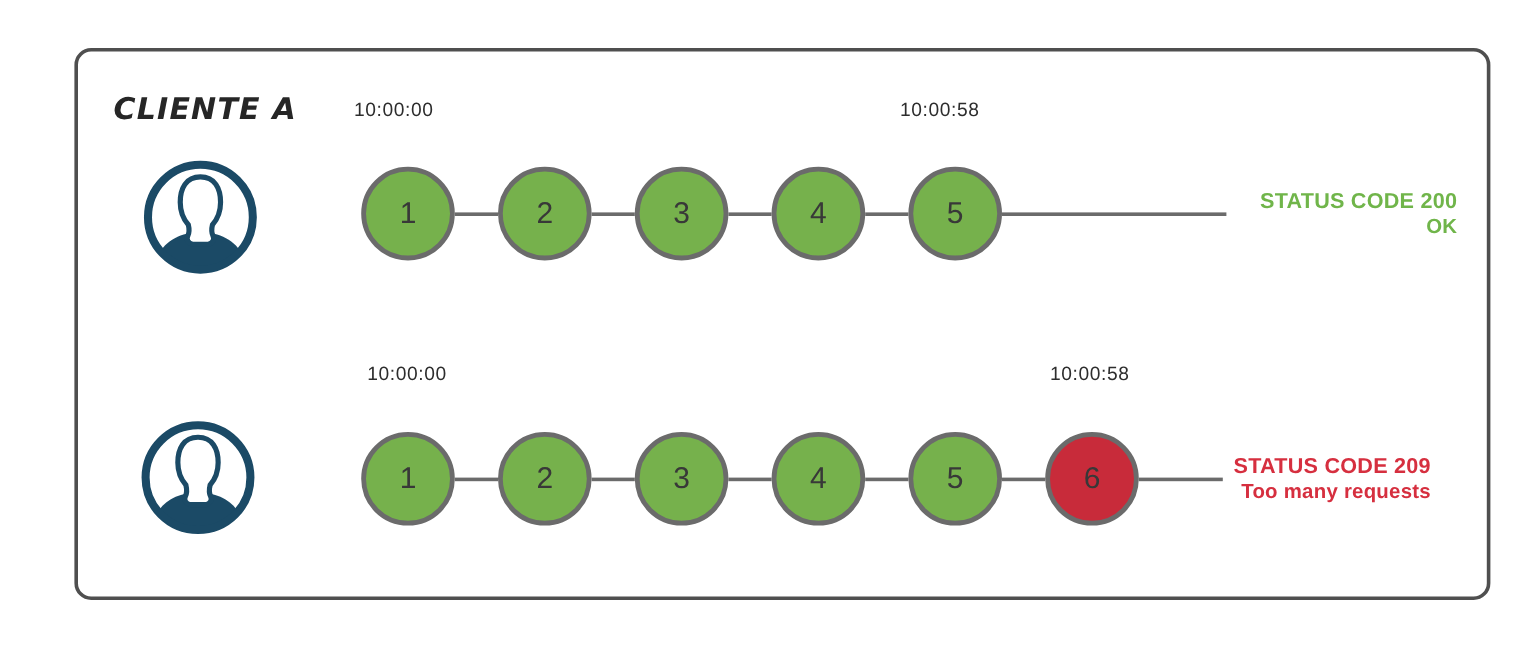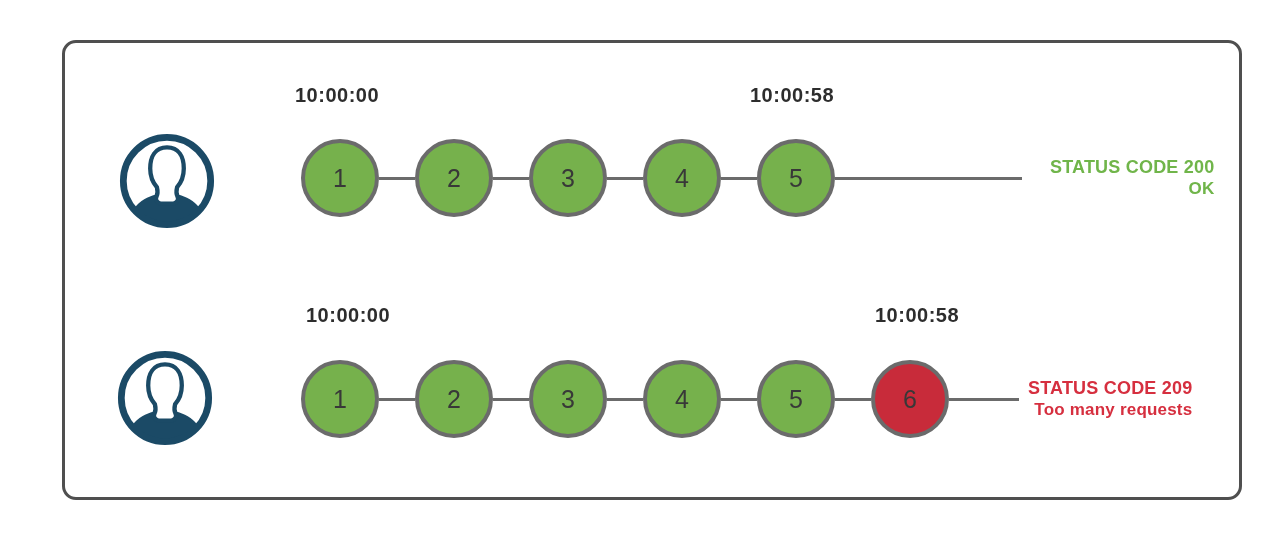--- a/index.html
+++ b/index.html
@@ -60,22 +60,22 @@
     width: 96px;
     height: 96px;
     color: var(--avatar-icon);
   }
   .avatar.row-a { left: 119px; top: 133px; }
   .avatar.row-b { left: 117px; top: 350px; }
   .avatar svg { width: 100%; height: 100%; display: block; }
 
   .timestamp {
     position: absolute;
-    font-weight: 700;
-    font-size: 20px;
+    font-weight: 400;
+    font-size: 16px;
     letter-spacing: 0.5px;
     color: var(--timestamp-text);
     white-space: nowrap;
   }
   .ts-a-start { left: 295px; top: 84px; }
   .ts-a-end   { left: 750px; top: 84px; }
   .ts-b-start { left: 306px; top: 304px; }
   .ts-b-end   { left: 875px; top: 304px; }
 
   .timeline {
@@ -131,20 +131,21 @@
   .status[data-state="success"] { color: var(--status-success-text); margin-left: 28px; }
   .status[data-state="error"]   { color: var(--status-error-text); }
   .status .line2 { font-size: 17px; text-align: right; }
 </style>
 </head>
 <body>
 
 <div class="canvas">
   <div class="frame"></div>
 
+  <div class="client-label row-a">CLIENTE A</div>
 
   <div class="avatar row-a">
     <svg viewBox="0 0 100 100" aria-hidden="true">
       <defs>
           <clipPath id="avclip-a">
             <circle cx="50" cy="50" r="44"></circle>
           </clipPath>
         </defs>
       <g clip-path="url(#avclip-a)">
         <path d="M9 97 C12 74 29 63 50 63 C71 63 88 74 91 97 Z" fill="currentColor"></path>

